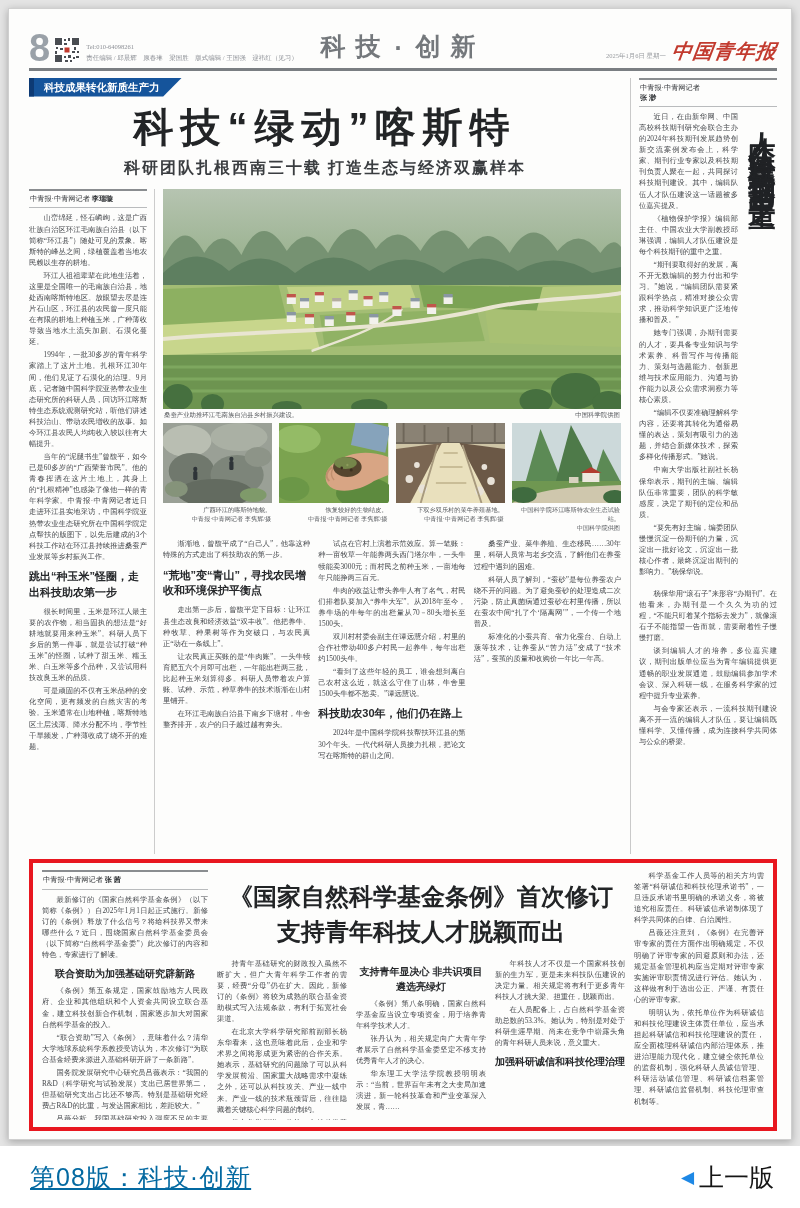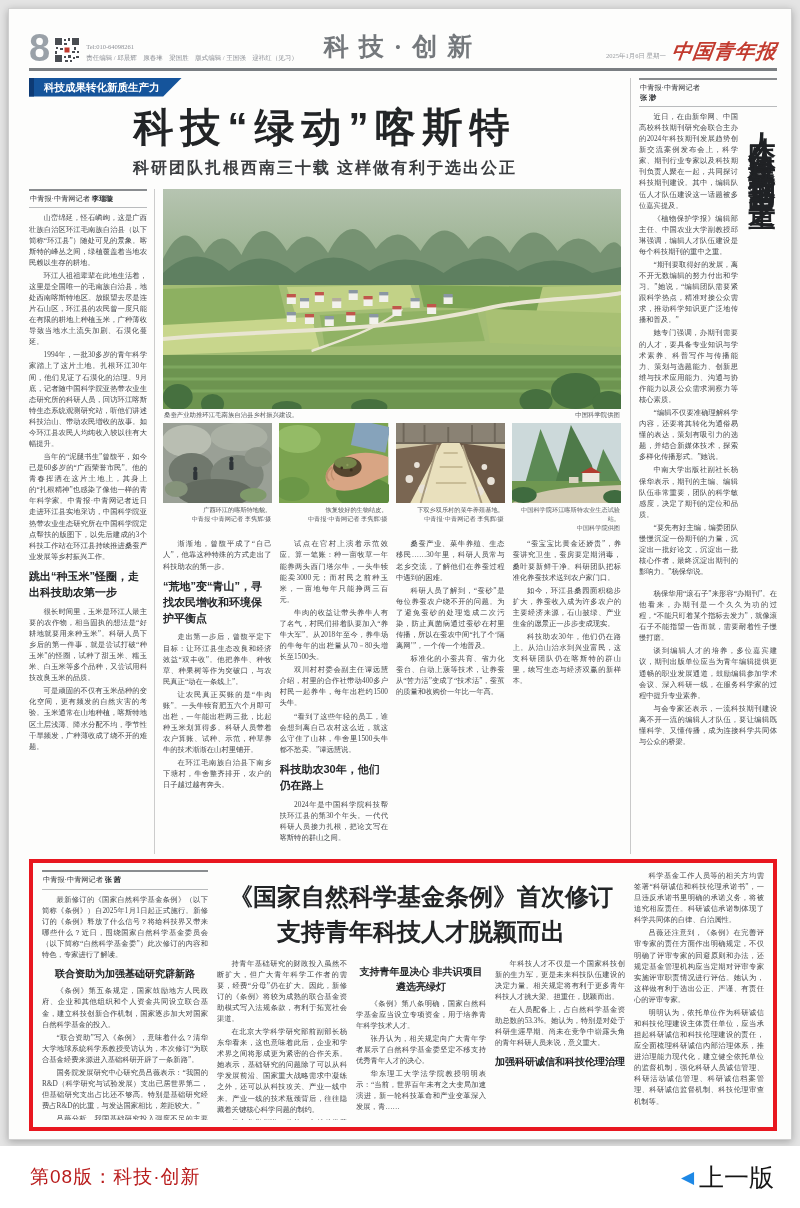--- a/index.html
+++ b/index.html
@@ -21,21 +21,21 @@
     overflow:hidden;
   }
   
   .mast { display:flex; align-items:flex-end; height:46px; position:relative; }
   .pageno { font-family:"Liberation Sans",sans-serif; font-size:38px; font-weight:700; color:#9aa1a8; line-height:.9; }
   .qr { width:26px; height:26px; margin:0 6px 2px 4px; position:relative; }
   .qr svg{ display:block; }
   .mast-info { font-size:6.5px; color:#8d9096; line-height:1.6; margin-bottom:2px; }
   .section-title {
     position:absolute; left:0; right:0; text-align:center; bottom:2px;
-    font-family:Liberation Serif, serif;
+    font-family:Liberation Mono, monospace;
     font-size:25px; font-weight:800; color:#74787c; letter-spacing:10px;
   }
   .mast-right { margin-left:auto; display:flex; align-items:flex-end; gap:6px; z-index:2; }
   .dateline { font-size:6.5px; color:#979a9e; margin-bottom:4px; }
   .papername {
     font-family:"Liberation Serif",serif; font-style:italic; font-weight:900;
     font-size:20px; color:#c23a2e; transform:skewX(-8deg); letter-spacing:1px;
   }
   .rule { border-top:3px solid #7a7e82; margin:3px 0 7px; }
   
@@ -106,21 +106,21 @@
     font-family:"Liberation Sans",sans-serif; font-size:10px; font-weight:800;
     color:#26282b; text-align:center; line-height:1.5; margin:6px 0 4px;
   }
   
   .bottombar {
     height:62px; background:#ffffff; width:800px;
     display:flex; align-items:center; justify-content:space-between;
     padding:0 26px 0 30px;
     font-family:"Liberation Sans",sans-serif;
   }
-  .bb-left { font-size:19px; color:#b91c1c; letter-spacing:1px; }
+  .bb-left { font-size:25px; color:#0369a1; letter-spacing:1px;text-decoration:underline; }
   .bb-prev { display:flex; align-items:center; gap:5px; cursor:pointer; background:none; border:none; font-family:inherit;}
   .bb-prev .arrow { color:#1e88e5; font-size:17px; line-height:1; }
   .bb-prev .lbl { font-size:25px; color:#151515; }
 </style>
 </head>
 <body>
 
 <div class="page">
 
   <div class="mast">
@@ -162,21 +162,21 @@
       <div class="papername">中国青年报</div>
     </div>
   </div>
   <div class="rule"></div>
 
   <div class="content">
     <div class="content-left">
       <div class="tag">科技成果转化新质生产力</div>
       <div class="headline">
         <h1>科技“绿动”喀斯特</h1>
-        <h2>科研团队扎根西南三十载  这样做有利于选出公正</h2>
+        <h2>科研团队扎根西南三十载  打造生态与经济双赢样本</h2>
       </div>
       <div class="abody">
 
         <div class="col-first txt">
           <div class="byline">
             <span>中青报·中青网记者</span>
             <b>李瑞璇</b>
           </div>
           <div>
               <p>山峦绵延，怪石嶙峋，这是广西壮族自治区环江毛南族自治县（以下简称“环江县”）随处可见的景象。喀斯特的峰丛之间，绿植覆盖着当地农民赖以生存的耕地。</p>
@@ -383,25 +383,20 @@
               <div class="col-heading">科技助农30年，他们仍在路上</div>
               <div>
                   <p>2024年是中国科学院科技帮扶环江县的第30个年头。一代代科研人员接力扎根，把论文写在喀斯特的群山之间。</p>
                 </div>
             </div>
             <div class="tcol txt">
                 <p>桑蚕产业、菜牛养殖、生态移民……30年里，科研人员常与老乡交流，了解他们在养蚕过程中遇到的困难。</p>
                 <p>科研人员了解到，“蚕砂”是每位养蚕农户绕不开的问题。为了避免蚕砂的处理造成二次污染，防止真菌病通过蚕砂在村里传播，所以在蚕农中间“扎了个‘隔离网’”，一个传一个地普及。</p>
                 <p>标准化的小蚕共育、省力化蚕台、自动上蔟等技术，让养蚕从“苦力活”变成了“技术活”，蚕茧的质量和收购价一年比一年高。</p>
               </div>
-            <div class="tcol txt">
-                <p>“蚕宝宝比黄金还娇贵”，养蚕讲究卫生，蚕房要定期消毒，桑叶要新鲜干净。科研团队把标准化养蚕技术送到农户家门口。</p>
-                <p>如今，环江县桑园面积稳步扩大，养蚕收入成为许多农户的主要经济来源，石山披绿、产业生金的愿景正一步步变成现实。</p>
-                <p>科技助农30年，他们仍在路上。从治山治水到兴业富民，这支科研团队仍在喀斯特的群山里，续写生态与经济双赢的新样本。</p>
-              </div>
           </div>
         </div>
       </div>
     </div>
 
     <div class="content-right">
       <div class="byline">
         <span>中青报·中青网记者</span><br>
         <b>张 渺</b>
       </div>

